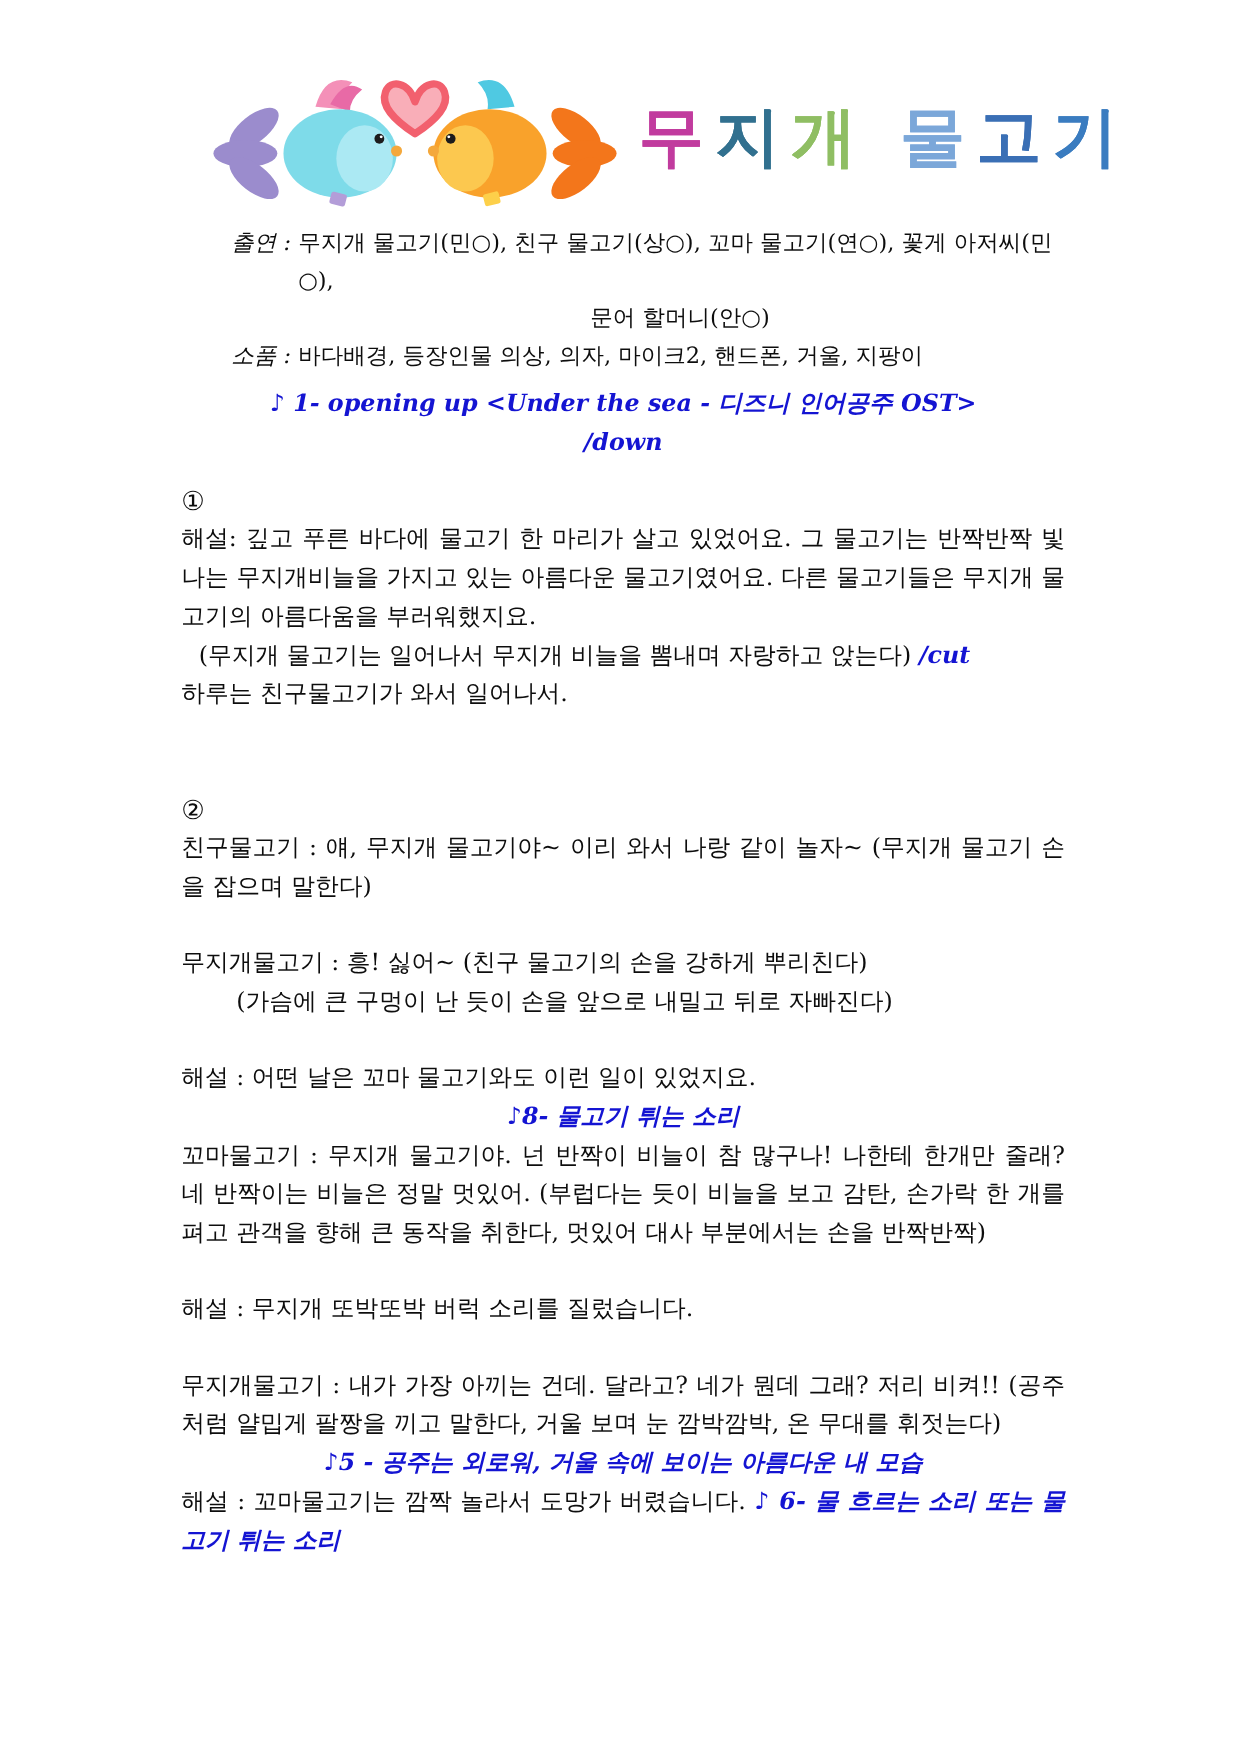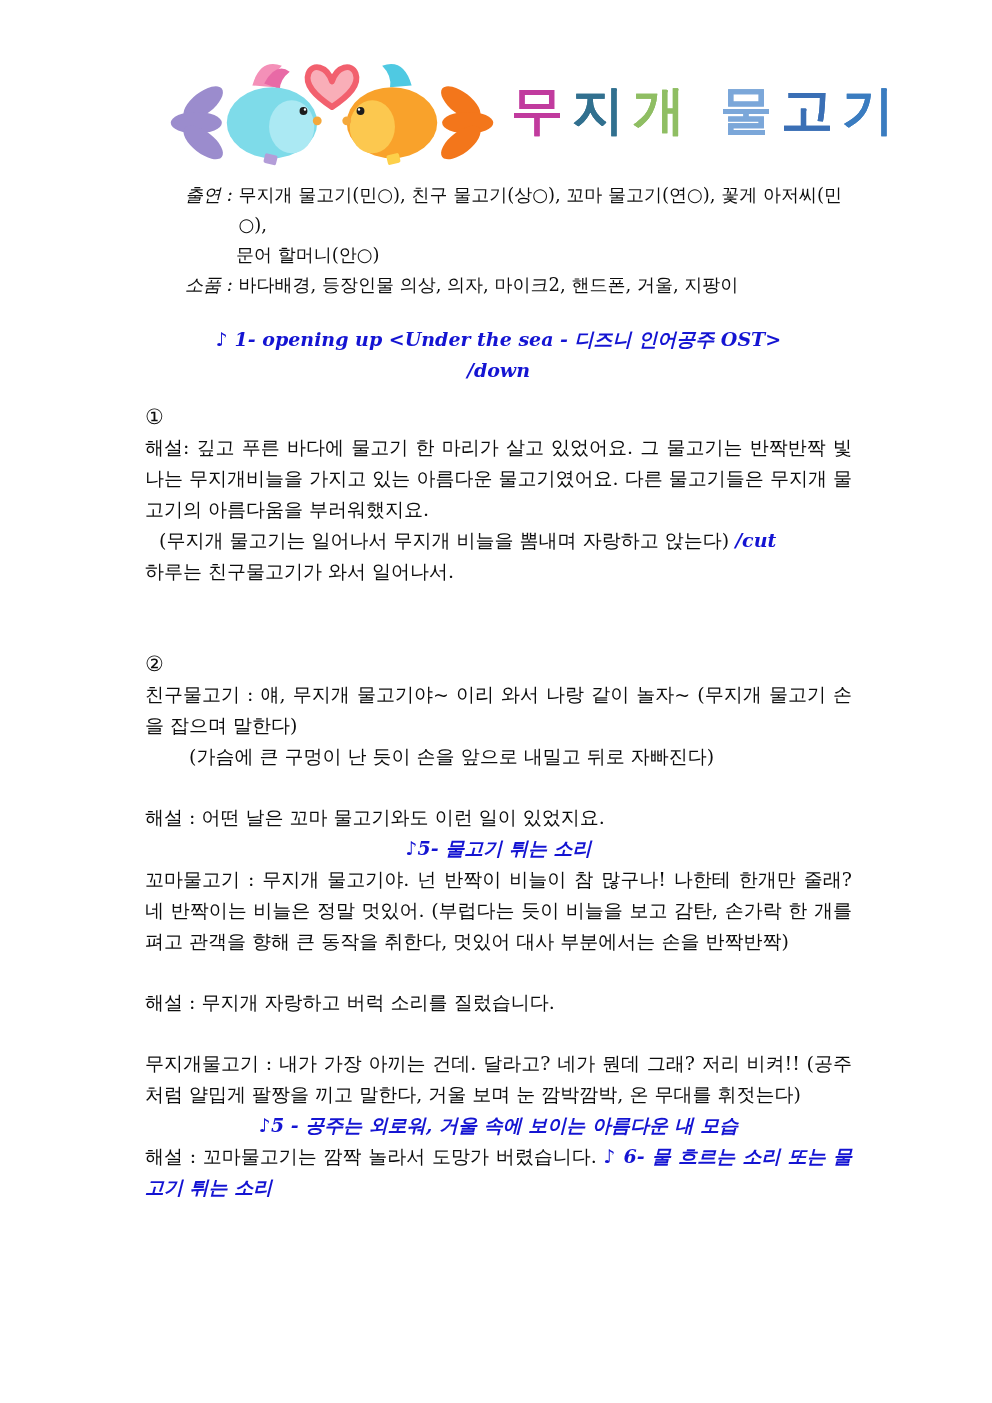--- a/index.html
+++ b/index.html
@@ -29,38 +29,38 @@
     letter-spacing: 0;
     margin-right: 9px;
     text-shadow: 0 0 0 currentColor;
   }
   .title-gap { width: 26px; }
   
   .cast { margin-top: 12px; margin-left: 40px; font-size: 18px; line-height: 30px; }
   .cast-row { display: flex; text-align: left; }
   .cast-label { white-space: pre; font-style: italic; }
   .cast-text { flex: 1; }
-  .cast-wrap2 { margin-left: 51px; }
+  .cast-wrap2 { margin-left: 51px; justify-content: center; }
   .note { color: #1414d2; }
   
   .cue {
     color: #1414d2;
     font-style: italic;
     font-weight: bold;
     font-family: "DejaVu Serif", serif;
   }
   .center { text-align: center; }
   .scene-num { font-size: 21px; line-height: 30px; text-align: left; }
   .indent1 { padding-left: 62px; }
   .indent2 { padding-left: 14px; }
   .indent3 { padding-left: 44px; }
   .mt-line  { margin-top: 30px; }
   .mt-half  { margin-top: 16px; }
   .mt-big   { margin-top: 62px; }
-  .mt-cue   { margin-top: 24px; }
+  .mt-cue   { margin-top: 8px; }
   p { margin: 0; }
 </style>
 </head>
 <body>
 
 <div class="doc">
 
   <div class="hdr">
     <svg class="logo-svg" viewBox="0 0 330 120" aria-hidden="true">
 
@@ -125,22 +125,23 @@
     <p>/down</p>
   </div>
 
   <p class="scene-num mt-half">①</p>
   <p>해설: 깊고 푸른 바다에 물고기 한 마리가 살고 있었어요. 그 물고기는 반짝반짝 빛나는 무지개비늘을 가지고 있는 아름다운 물고기였어요. 다른 물고기들은 무지개 물고기의 아름다움을 부러워했지요.</p>
   <p class="indent2"><span>(무지개 물고기는 일어나서 무지개 비늘을 뽐내며 자랑하고 앉는다) </span><span class="cue">/cut</span></p>
   <p>하루는 친구물고기가 와서 일어나서.</p>
 
   <p class="scene-num mt-big">②</p>
   <p>친구물고기 : 얘, 무지개 물고기야~ 이리 와서 나랑 같이 놀자~ (무지개 물고기 손을 잡으며 말한다)</p>
+  <p class="mt-line">무지개물고기 : 흥! 싫어~ (친구 물고기의 손을 강하게 뿌리친다)</p>
   <p class="indent3">(가슴에 큰 구멍이 난 듯이 손을 앞으로 내밀고 뒤로 자빠진다)</p>
   <p class="mt-line">해설 : 어떤 날은 꼬마 물고기와도 이런 일이 있었지요.</p>
-  <p class="center cue">♪5- 물고기 튀는 소리</p>
+  <p class="center cue">♪8- 물고기 튀는 소리</p>
   <p>꼬마물고기 : 무지개 물고기야. 넌 반짝이 비늘이 참 많구나! 나한테 한개만 줄래? 네 반짝이는 비늘은 정말 멋있어. (부럽다는 듯이 비늘을 보고 감탄, 손가락 한 개를 펴고 관객을 향해 큰 동작을 취한다, 멋있어 대사 부분에서는 손을 반짝반짝)</p>
-  <p class="mt-line">해설 : 무지개 자랑하고 버럭 소리를 질렀습니다.</p>
+  <p class="mt-line">해설 : 무지개 또박또박 버럭 소리를 질렀습니다.</p>
   <p class="mt-line">무지개물고기 : 내가 가장 아끼는 건데. 달라고? 네가 뭔데 그래? 저리 비켜!! (공주처럼 얄밉게 팔짱을 끼고 말한다, 거울 보며 눈 깜박깜박, 온 무대를 휘젓는다)</p>
   <p class="center cue">♪5 - 공주는 외로워, 거울 속에 보이는 아름다운 내 모습</p>
   <p><span>해설 : 꼬마물고기는 깜짝 놀라서 도망가 버렸습니다. </span><span class="cue">♪ 6- 물 흐르는 소리 또는 물고기 튀는 소리</span></p>
 
 </div>
 
 </body></html>

